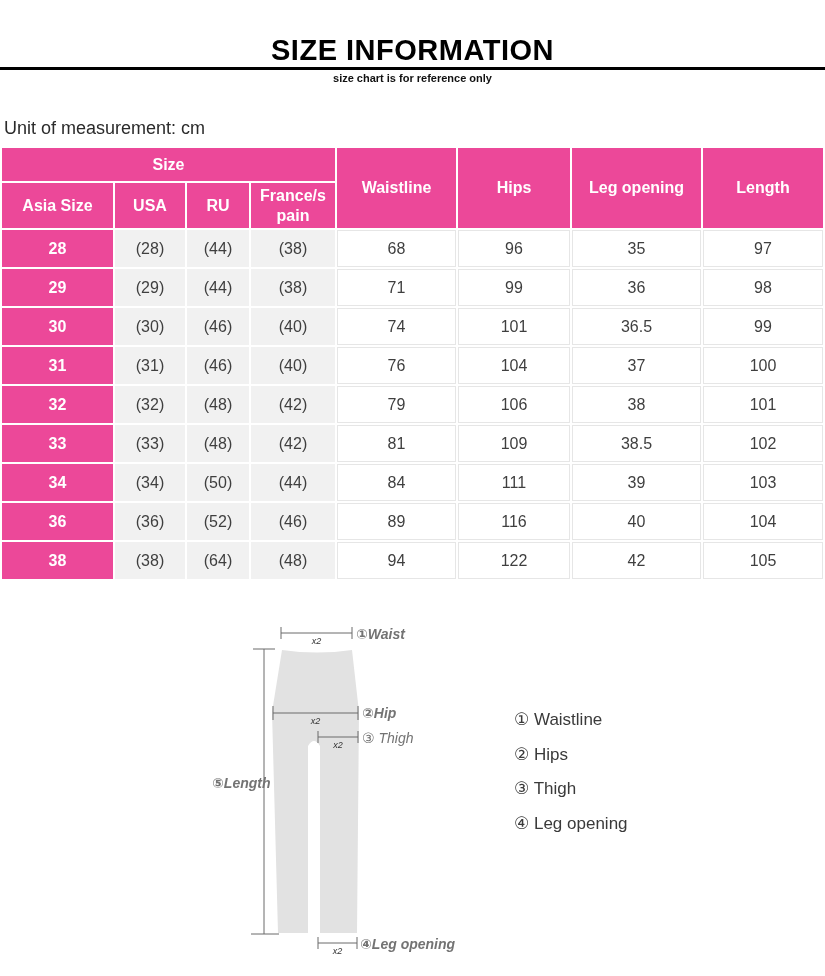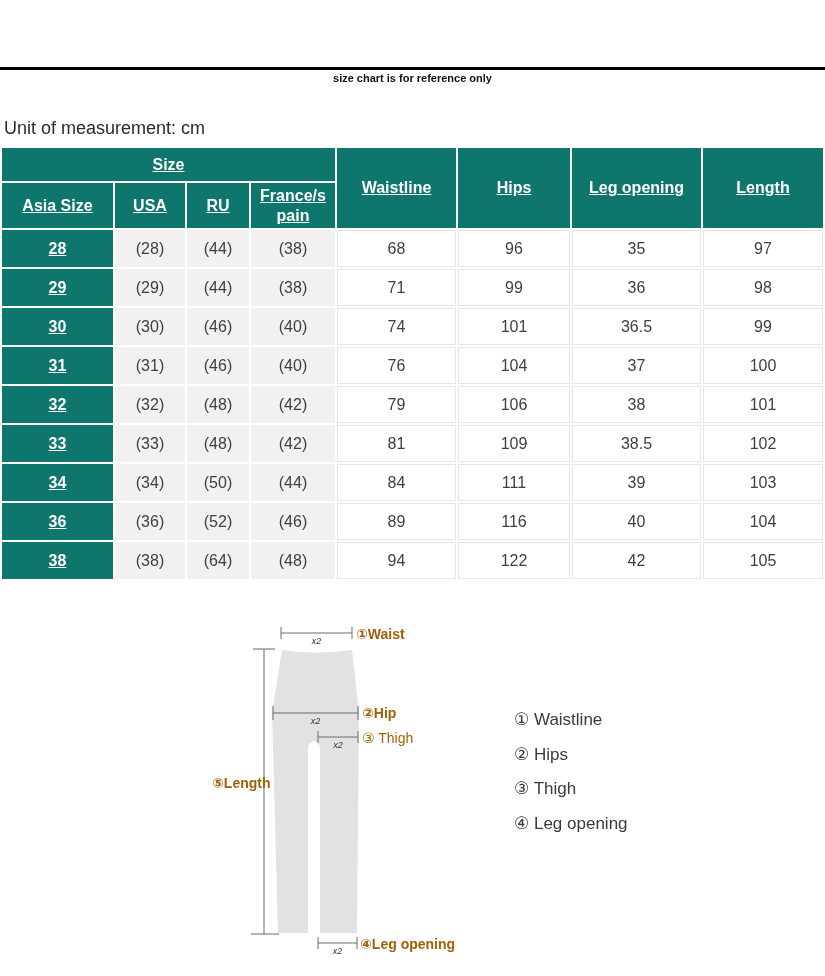--- a/index.html
+++ b/index.html
@@ -18,42 +18,43 @@
     position:absolute; top:72px; left:0; width:825px; text-align:center;
     font-size:11px; font-weight:bold; color:#111;
   }
   .unit-note { position:absolute; top:118px; left:4px; font-size:18px; color:#2b2b2b; }
   
   table.size-table {
     position:absolute; top:146px; left:0; width:825px;
     border-collapse:separate; border-spacing:2px; table-layout:fixed;
   }
   .size-table td { text-align:center; vertical-align:middle; padding:0; font-size:16px; line-height:1.2; }
-  .dk { background:#0f766e; color:#fff; font-weight:700; font-size:17px;text-decoration:underline; }
+  .dk { background:#ec4899; color:#fff; font-weight:700; font-size:17px; }
   .lt { background:#f1f1f1; color:#3f3f3f; }
   .wt { background:#fff;   color:#3f3f3f; border:1px solid #e6e6e6; }
   tr.r-size { height:33px; }
   tr.r-sub  { height:45px; }
   tr.r-data { height:37px; }
   td.asia   { font-size:16px;margin-left:12px; }
   
   .diagram { position:absolute; top:606px; left:0; width:825px; height:370px; }
   .diagram svg { position:absolute; top:0; left:0; }
-  .dlabel { position:absolute; font-size:14px; color:#a16207; white-space:nowrap; }
+  .dlabel { position:absolute; font-size:14px; color:#737373; white-space:nowrap;font-style:italic; }
   .bold { font-weight:700; }
   .x2 { position:absolute; font-size:9px; font-style:italic; color:#333; text-align:center; }
   .length-label { width:50px; text-align:right; }
   .legend { position:absolute; left:514px; top:97px; list-style:none; }
   .legend li { line-height:34.5px; font-size:17px; color:#3a3a3a; white-space:nowrap; }
 </style>
 </head>
 <body>
 
 <div class="page">
 
+  <div class="title">SIZE INFORMATION</div>
   <div class="title-rule"></div>
   <div class="subtitle">size chart is for reference only</div>
   <div class="unit-note">Unit of measurement: cm</div>
 
   <table class="size-table">
     <colgroup>
       <col style="width:111px">
         <col style="width:70px">
         <col style="width:62px">
         <col style="width:84px">

